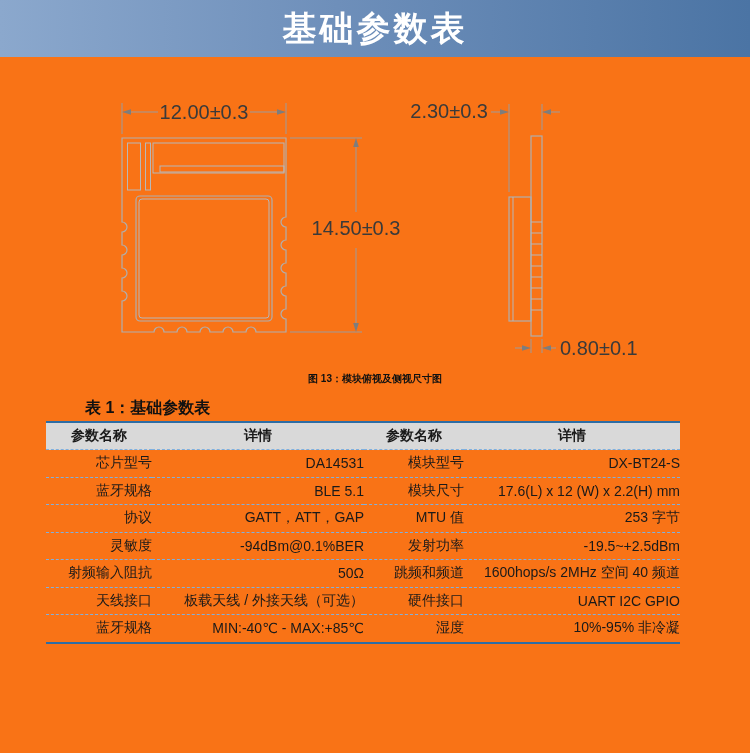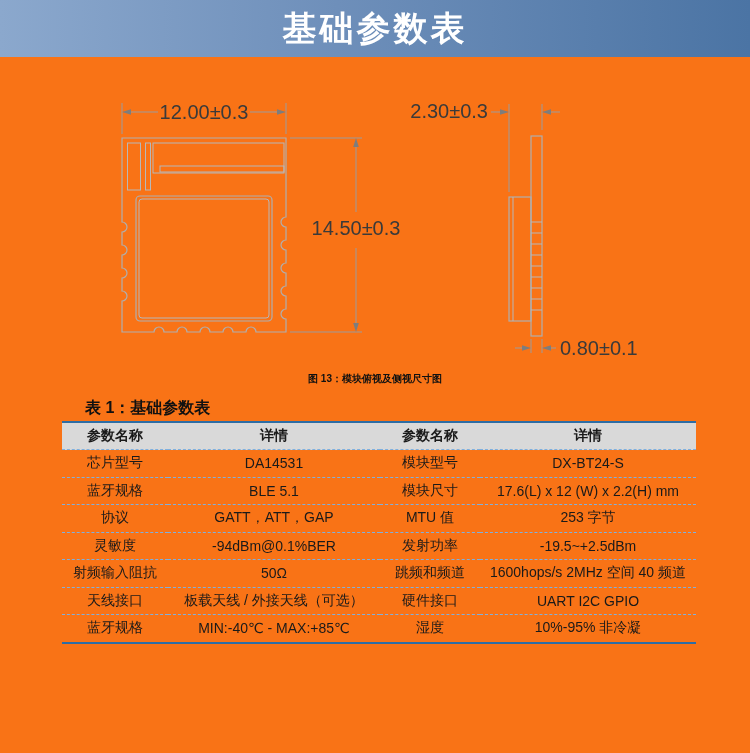--- a/index.html
+++ b/index.html
@@ -19,27 +19,27 @@
   .figure .dimline{stroke:#9C9C9C;stroke-width:1;fill:none;}
   .figure .arrow{fill:#7d7d7d;stroke:none;}
   .figure text{font-family:"Liberation Sans","DejaVu Sans",sans-serif;
                font-size:20px;fill:#3a3a3a;}
 
   .figure-caption{position:absolute;left:0;top:372px;width:750px;text-align:center;
                   font-size:10px;font-weight:bold;color:#111;}
   .table-title{position:absolute;left:85px;top:398px;font-size:16px;font-weight:bold;color:#111;}
 
   
-  table.params{position:absolute;left:62px;top:421px;width:634px;
+  table.params{position:absolute;left:46px;top:421px;width:634px;
                border-collapse:collapse;table-layout:fixed;
                border-top:2.5px solid #2E6DA4;border-bottom:2.5px solid #2E6DA4;
                font-size:14px;}
   table.params th{background:#D9D9D9;font-weight:bold;height:26px;text-align:center;
                   border-bottom:1px dashed #7FB0DF;padding:0;}
-  table.params td{height:26.5px;text-align:center;border-bottom:1px dashed #7FB0DF;
+  table.params td{height:26.5px;text-align:right;border-bottom:1px dashed #7FB0DF;
                   padding:0;white-space:nowrap;overflow:hidden;color:#1a1a1a;}
   table.params tr:last-child td{border-bottom:none;}
 </style>
 </head>
 <body>
 
 <div class="page">
 
   <header class="banner">
     <h1>基础参数表</h1>

